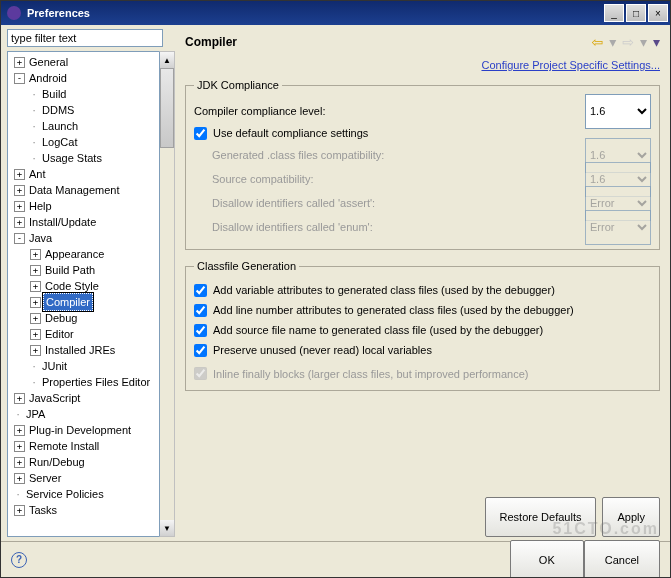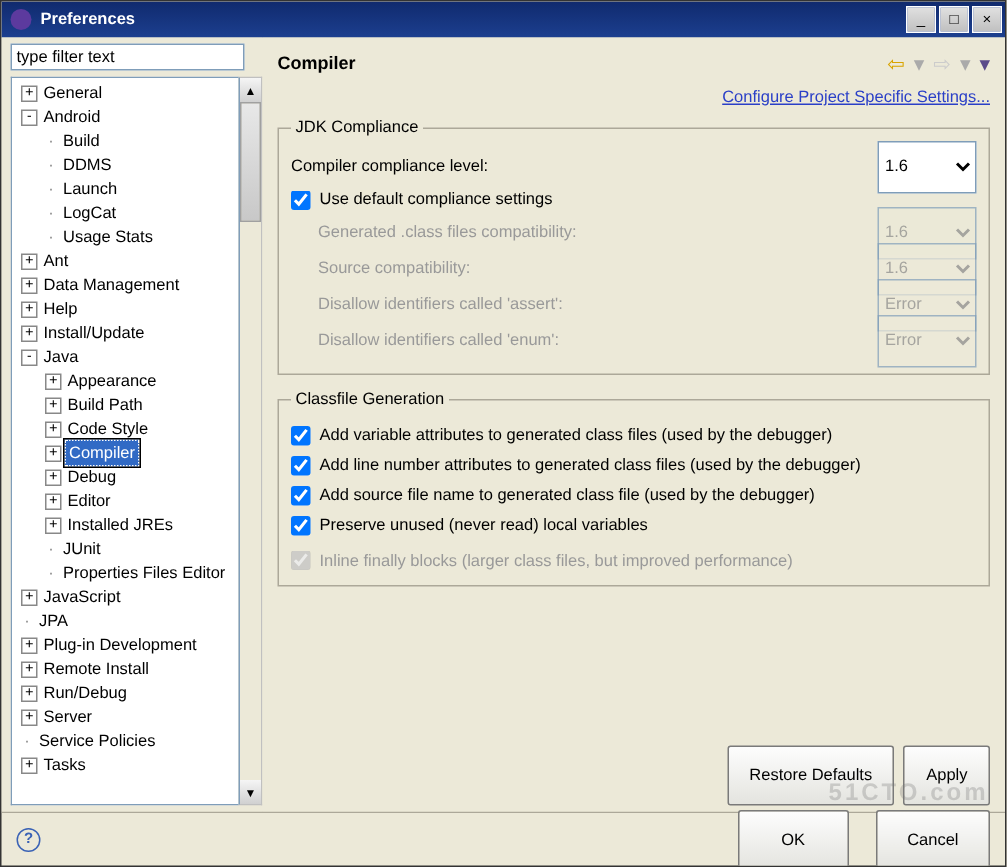--- a/index.html
+++ b/index.html
@@ -39,21 +39,21 @@
 .row.dis label { color: #999; }
 select.sm { width: 66px; height: 35px; border: 1px solid #7f9db9; background: #fff; font-size: 11px; }
 select.sm:disabled { background: #ece9d8; color: #888; }
 .chk-row { display: flex; align-items: center; height: 20px; gap: 4px; }
 .chk-row input { margin: 0 2px 0 0; }
 .chk-row.dis { color: #999; align-items: flex-end; }
 .btn-row { display: flex; justify-content: flex-end; gap: 6px; margin-top: auto; padding-top: 10px; }
 .btn { height: 40px; padding: 0 14px; background: linear-gradient(to bottom,#fdfdfd,#e4e4df); border: 1px solid #7a7a7a; border-radius: 2px; cursor: pointer; }
 .footer { border-top: 1px solid #aca899; padding: 8px 10px; display: flex; align-items: center; height: 36px; }
 .help-ic { width: 16px; height: 16px; border: 1.5px solid #3a62b5; border-radius: 50%; color: #3a62b5; display: flex; align-items: center; justify-content: center; font-weight: bold; font-size: 10px; }
-.footer .btns { margin-left: auto; display: flex; gap: 18px; }
+.footer .btns { margin-left: auto; display: flex; gap: 0; }
 .wm { position: absolute; right: 12px; bottom: 40px; font-size: 16px; color: rgba(120,120,120,0.3); font-weight: bold; pointer-events: none; letter-spacing: 2px; }
 </style>
 </head>
 <body>
 
 <div class="titlebar">
   <div class="eclipse-icon"></div>
   <div class="title">Preferences</div>
   <div class="winbtns">
     <div class="winbtn">_</div>

